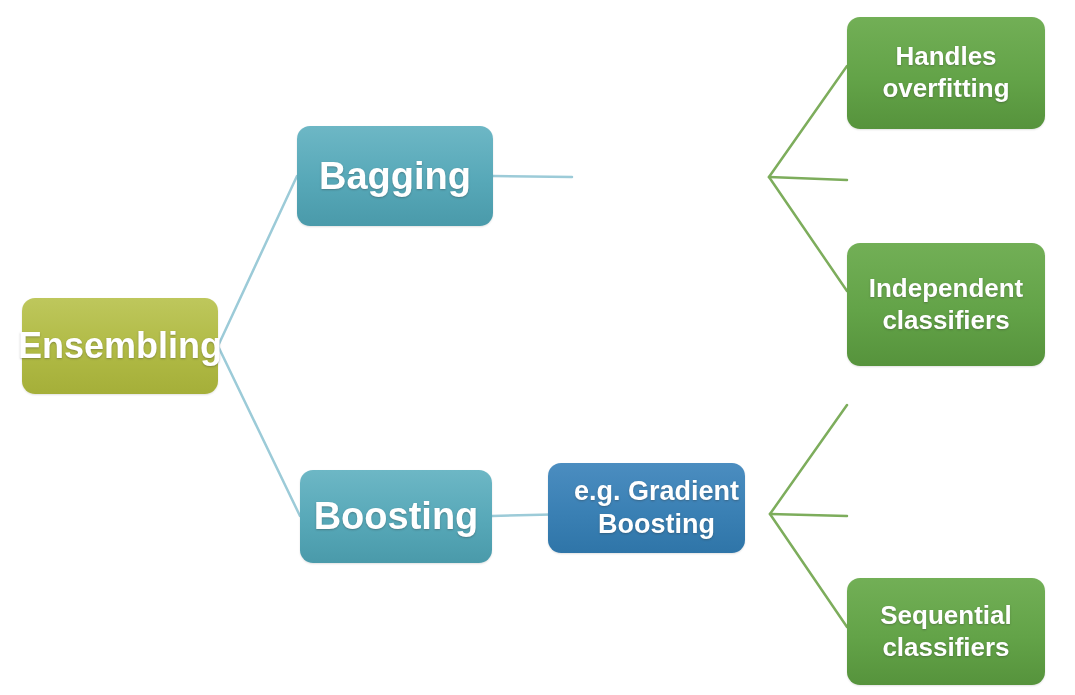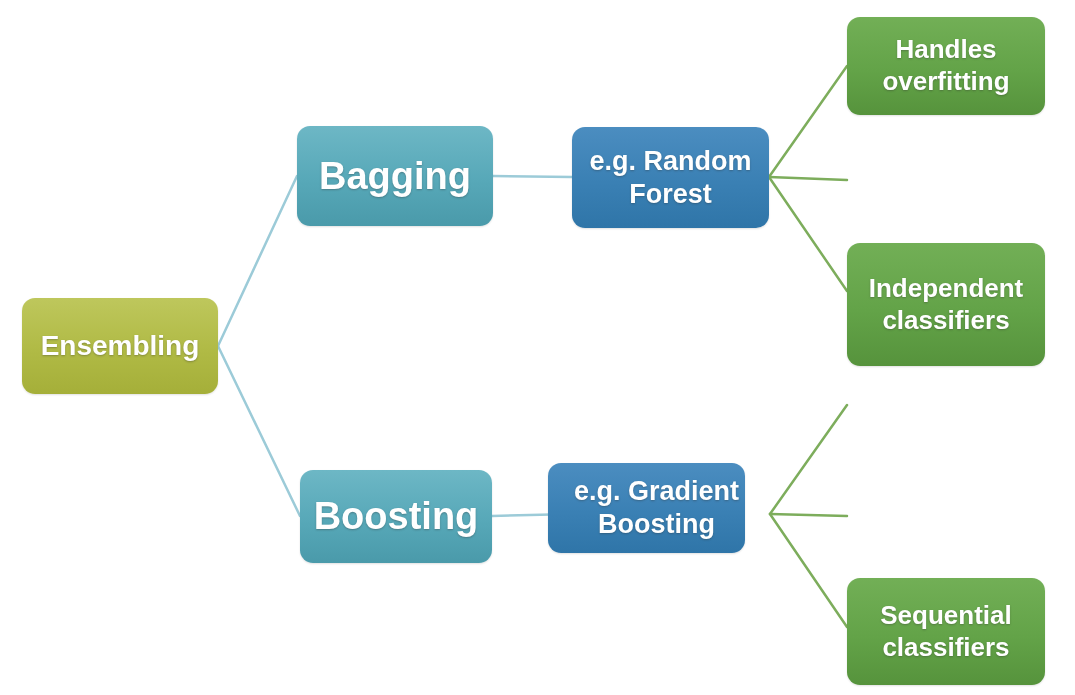--- a/index.html
+++ b/index.html
@@ -27,31 +27,31 @@
     font-weight: 700;
     box-shadow: 0 1px 2px rgba(0,0,0,0.12);
   }
   .label {
     white-space: pre-line;
     line-height: 1.22;
     text-shadow: 0 1px 2px rgba(50,50,50,0.35);
     padding: 0 6px;
   }
   
-  .root-node     { background: linear-gradient(180deg,#bec75c 0%,#b0ba45 55%,#a5af39 100%); font-size: 28px; }
+  .root-node     { background: linear-gradient(180deg,#bec75c 0%,#b0ba45 55%,#a5af39 100%); font-size: 36px; }
   .method-node   { background: linear-gradient(180deg,#6db7c5 0%,#57a8b8 55%,#4a9aaa 100%); font-size: 38px; }
   .example-node  { background: linear-gradient(180deg,#4b8dc0 0%,#3a80b4 55%,#2f75a8 100%); font-size: 27px; }
   .property-node { background: linear-gradient(180deg,#72af56 0%,#63a348 55%,#56933c 100%); font-size: 26px; }
   
   .n-root { left: 22px;  top: 298px; width: 196px; height: 96px;  }
   .n-bag  { left: 297px; top: 126px; width: 196px; height: 100px; }
   .n-rf   { left: 572px; top: 127px; width: 197px; height: 101px; }
   .n-boo  { left: 300px; top: 470px; width: 192px; height: 93px;  }
   .n-gb   { left: 548px; top: 463px; width: 197px; height: 90px; justify-content: flex-end; }
-  .n-p1   { left: 847px; top: 17px;  width: 198px; height: 98px;  }
+  .n-p1   { left: 847px; top: 17px;  width: 198px; height: 112px;  }
   .n-p2   { left: 847px; top: 131px; width: 198px; height: 97px;  }
   .n-p3   { left: 847px; top: 243px; width: 198px; height: 123px;  }
   .n-p4   { left: 847px; top: 359px; width: 198px; height: 92px;  }
   .n-p5   { left: 847px; top: 465px; width: 198px; height: 102px; }
   .n-p6   { left: 847px; top: 578px; width: 198px; height: 107px;  }
 </style>
 </head>
 <body>
 
 <div class="canvas">
@@ -74,24 +74,20 @@
   </svg>
 
   <div class="node root-node n-root">
     <span class="label">Ensembling</span>
   </div>
 
   <div class="node method-node n-bag">
     <span class="label">Bagging</span>
   </div>
 
-  <div class="node example-node n-rf">
-    <span class="label">e.g. Random
-Forest</span>
-  </div>
 
   <div class="node method-node n-boo">
     <span class="label">Boosting</span>
   </div>
 
   <div class="node example-node n-gb">
     <span class="label">e.g. Gradient
 Boosting</span>
   </div>
 

